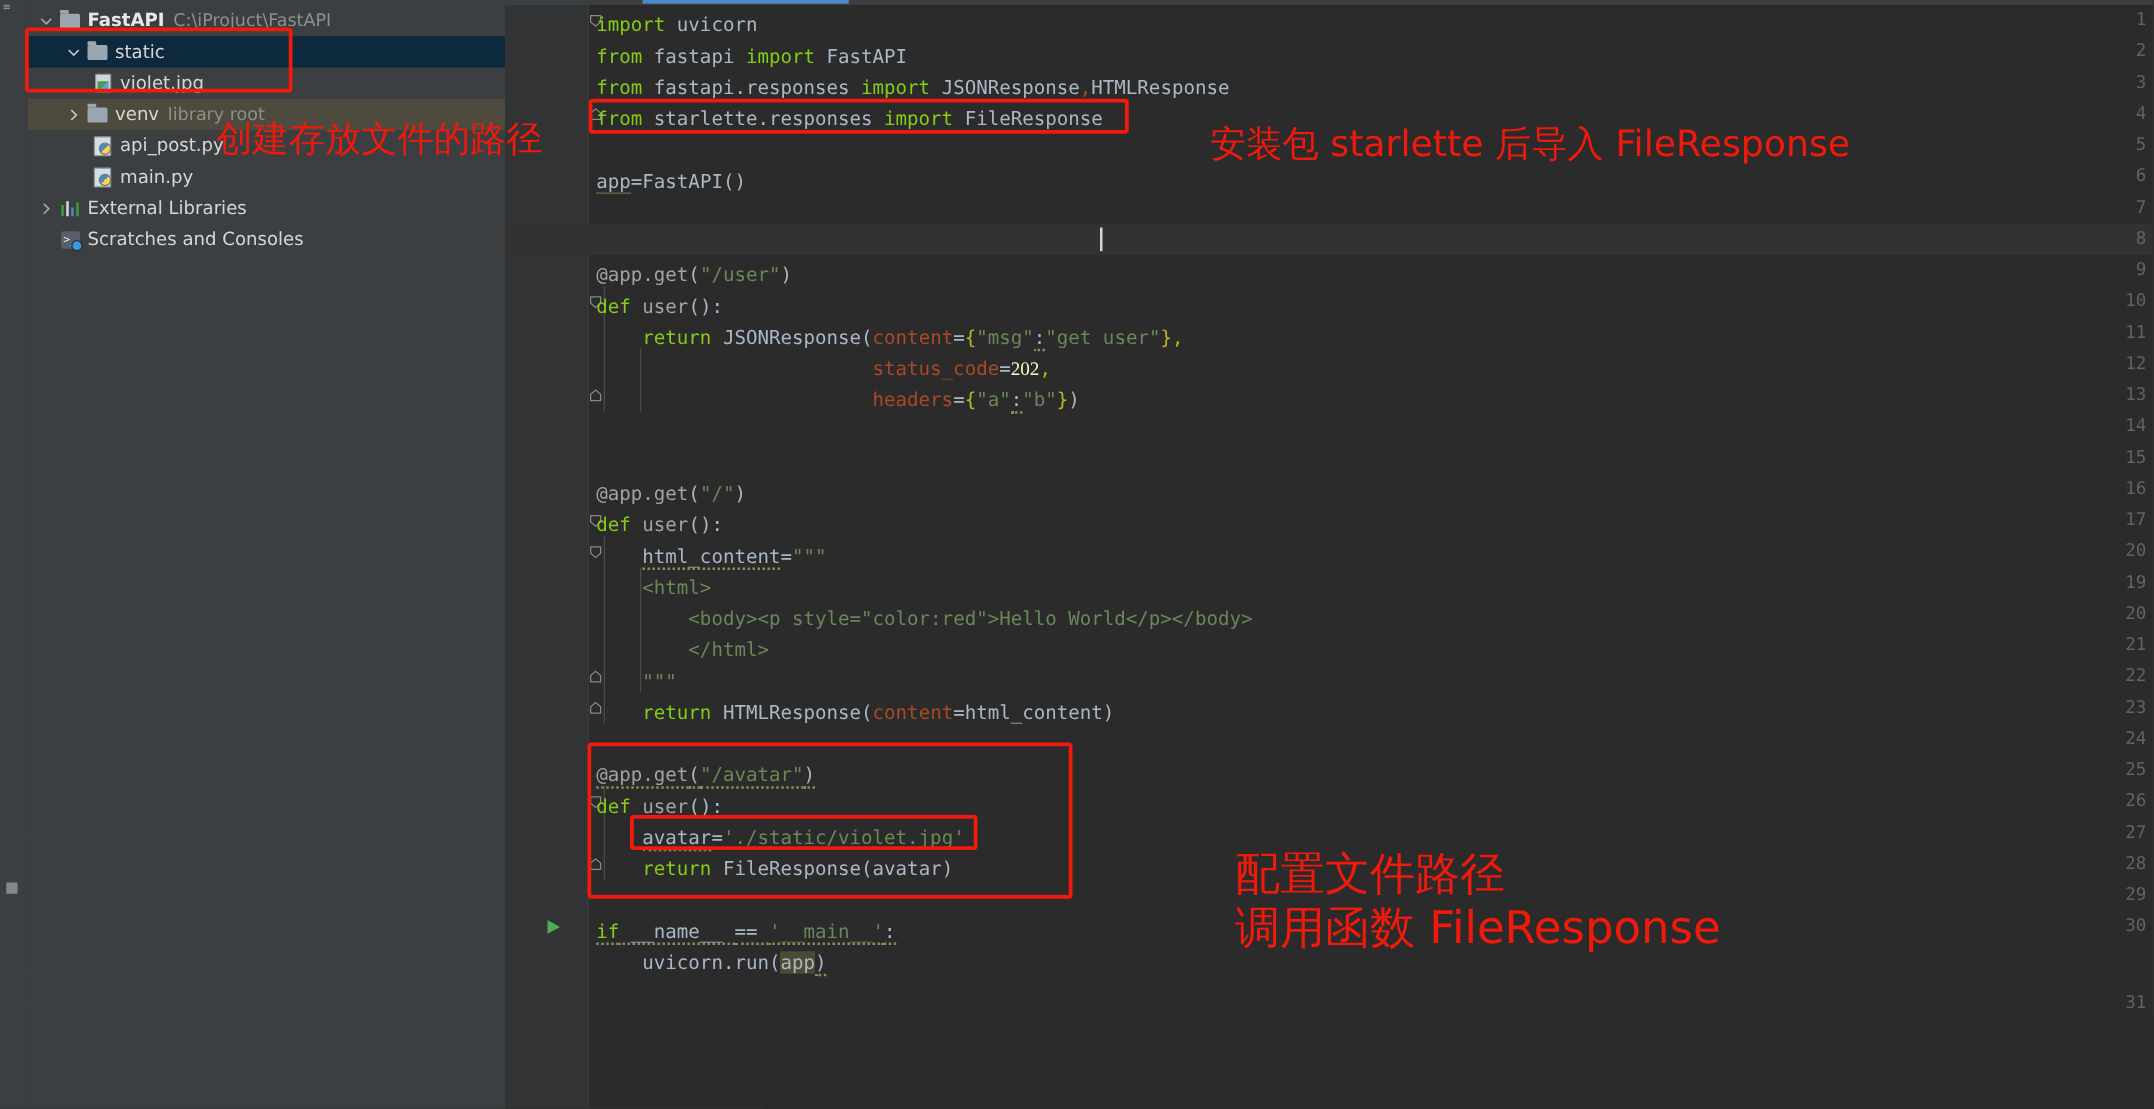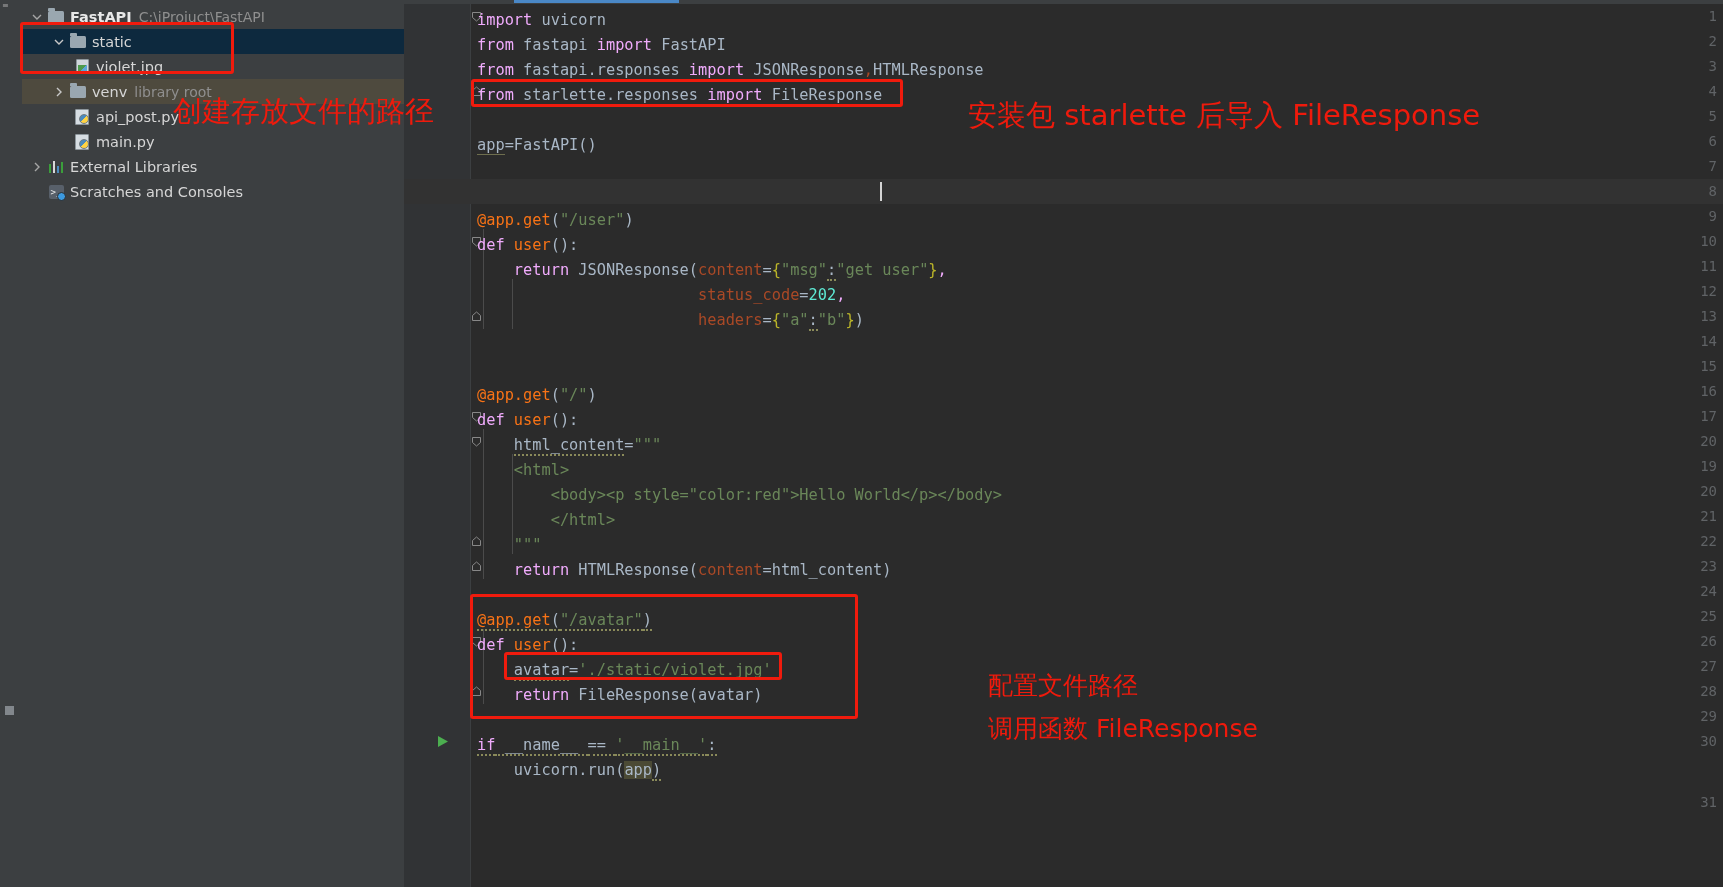--- a/index.html
+++ b/index.html
@@ -143,25 +143,25 @@
     position:absolute;left:0;width:1319px;height:25px;background:#323232;
   }
   .indentguide{
     position:absolute;width:1px;background:#4b4b4b;
   }
   .caret{
     position:absolute;width:2px;height:19px;background:#d4d4d4;
   }
 
   
-  .t-kw{color:#f0abfc;}
+  .t-kw{color:#84cc16;}
   .t-id{color:#a9b7c6;}
   .t-str{color:#6a8759;}
-  .t-num{color:#5eead4;}
-  .t-dec{color:#f97316;text-align:right;}
+  .t-num{color:#fef9c3;font-family:Liberation Serif, serif;}
+  .t-dec{color:#a3a3a3;text-align:right;}
   .t-kwarg{color:#aa4926;}
   .t-op{color:#a9b7c6;}
   .t-paren{color:#a9b7c6;}
   .t-yellowbrace{color:#bbb529;}
 
   .squiggle{
     border-bottom:2px dotted #8a8a5a;
   }
   .under-weak{
     border-bottom:1px solid #6e6e4e;
@@ -172,21 +172,21 @@
   .redbox{
     position:absolute;border:3px solid #f01b0d;border-radius:3px;box-sizing:border-box;
     pointer-events:none;
   }
   .anno{
     position:absolute;color:#ef1a0c;white-space:pre;
     font-family:"DejaVu Sans","Liberation Sans",sans-serif;
   }
   .anno-1{left:173px;top:92px;font-size:29px;}
   .anno-2{left:968px;top:96px;font-size:29px;}
-  .anno-3{left:988px;top:664px;font-size:25px;line-height:43px;}
+  .anno-3{left:988px;top:678px;font-size:36px;line-height:43px;}
 </style>
 </head>
 <body>
 
 <div class="app">
 
   <div class="toolstrip">
     <div class="toolstrip-top">≡</div>
     <div class="vtab structure">Structure</div>
     <div class="vtab-dot"></div>

